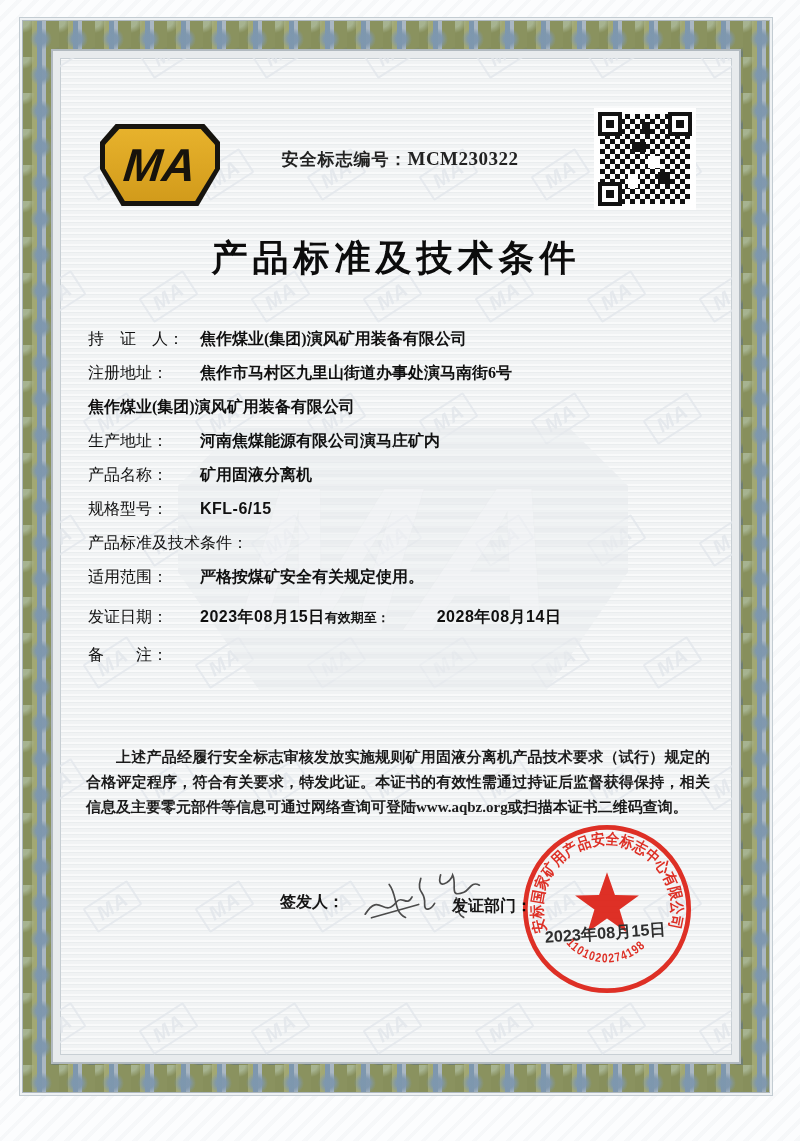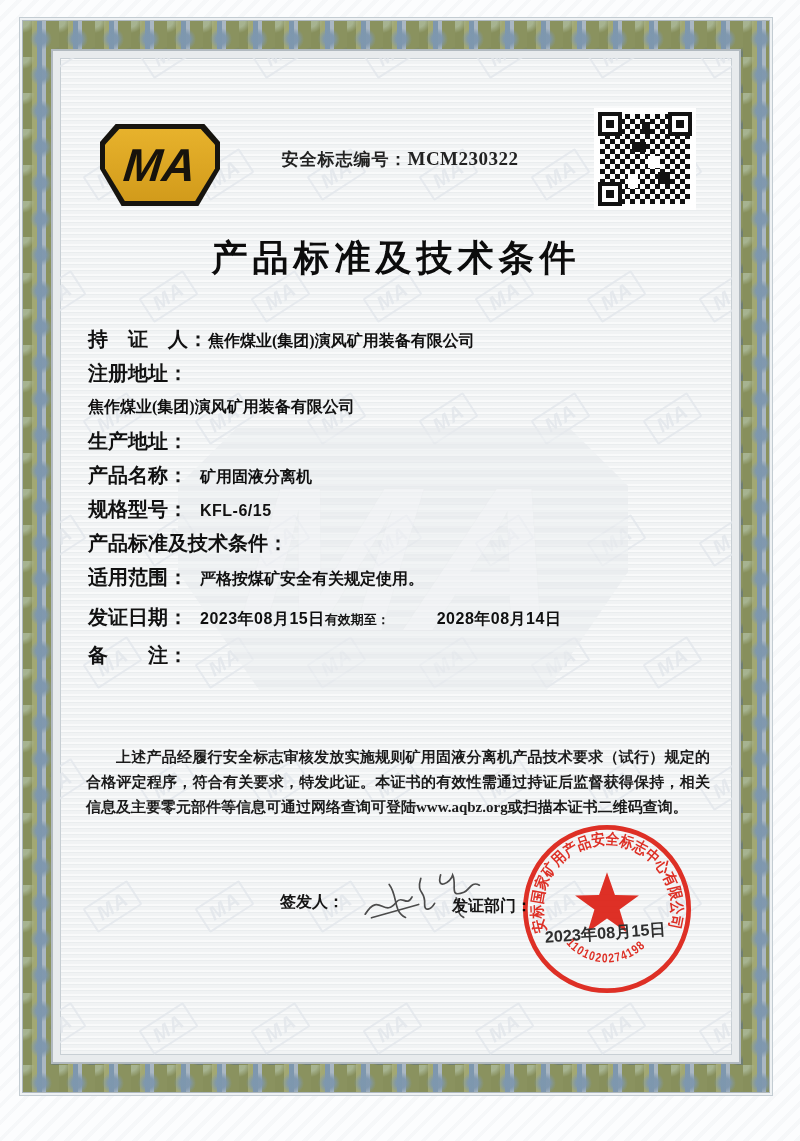--- a/index.html
+++ b/index.html
@@ -95,21 +95,21 @@
 
   .title {
     position:absolute; left:0; top:176px; width:100%; text-align:center;
     font-size:36px; font-weight:800; letter-spacing:5px; color:#0c0c0c;
     font-family:"Liberation Sans", sans-serif;
   }
 
   
   .rows { position:absolute; left:28px; top:264px; right:16px; }
   .row { display:flex; align-items:baseline; height:34px; line-height:34px; white-space:nowrap; }
-  .row .lbl { display:inline-block; min-width:112px; font-size:20px; font-weight:700; color:#111; }
+  .row .lbl { display:inline-block; min-width:112px; font-size:16px; font-weight:400; color:#111; }
   .row .val { font-size:16px; font-weight:700; font-family:"Liberation Serif", serif; color:#101010; }
   .row .val.num { font-family:"Liberation Sans", sans-serif; letter-spacing:.5px; }
   .row-wide .val { margin-left:18px; }
   .row-dates { margin-top:6px; }
   .row-dates .lbl2 { display:inline-block; min-width:112px; font-size:13px; font-weight:700; }
   .row-remark { margin-top:4px; }
 
   .statement {
     position:absolute; left:26px; top:687px; width:624px;
     font-size:15px; line-height:25px; font-weight:700; color:#1b1b1b;
@@ -222,26 +222,28 @@
 
         <h1 class="title">产品标准及技术条件</h1>
 
         <div class="rows">
           <div class="row">
             <span class="lbl">持　证　人：</span>
             <span class="val">焦作煤业(集团)演风矿用装备有限公司</span>
           </div>
           <div class="row">
             <span class="lbl">注册地址：</span>
+            <span class="val">焦作市马村区九里山街道办事处演马南街6号</span>
           </div>
           <div class="row">
             <span class="val">焦作煤业(集团)演风矿用装备有限公司</span>
           </div>
           <div class="row">
             <span class="lbl">生产地址：</span>
+            <span class="val">河南焦煤能源有限公司演马庄矿内</span>
           </div>
           <div class="row">
             <span class="lbl">产品名称：</span>
             <span class="val">矿用固液分离机</span>
           </div>
           <div class="row">
             <span class="lbl">规格型号：</span>
             <span class="val num">KFL-6/15</span>
           </div>
           <div class="row row-wide">

